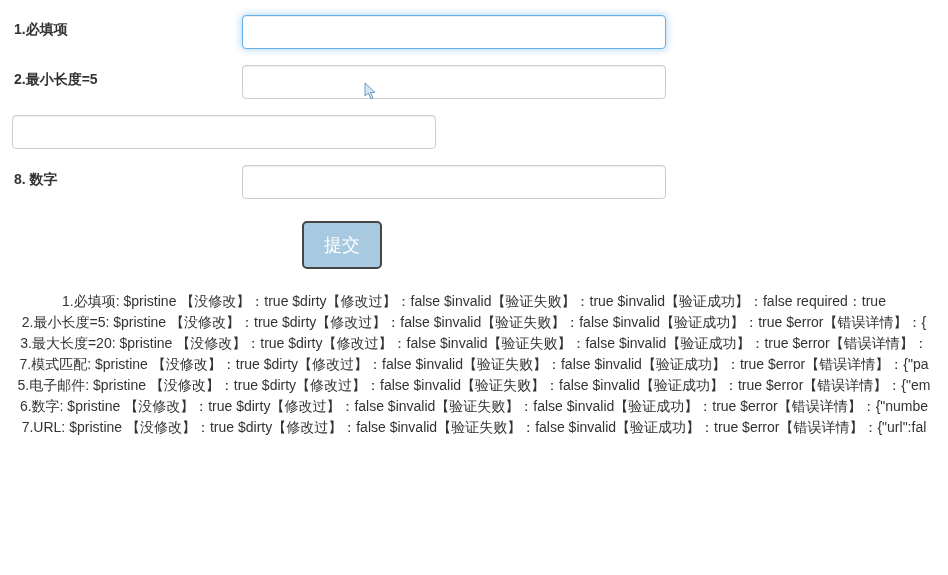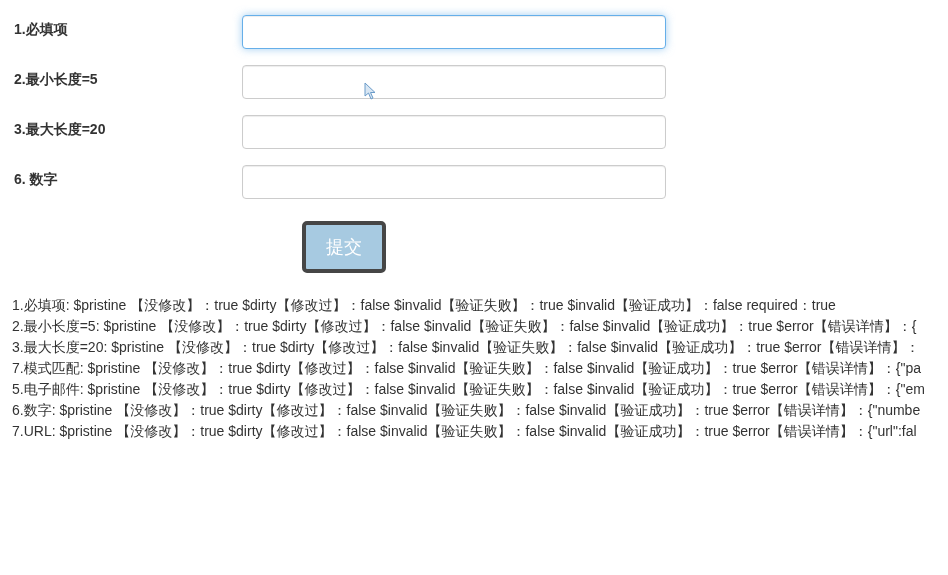--- a/index.html
+++ b/index.html
@@ -43,37 +43,38 @@
       border-color: #66afe9;
       box-shadow: inset 0 1px 1px rgba(0,0,0,0.075), 0 0 8px rgba(102,175,233,0.6);
     }
     .submit-row {
       margin-left: 290px;
       margin-top: 22px;
       margin-bottom: 22px;
     }
     .btn-submit {
       background: #86b6d6;
-      border: 4px solid #000000;
+      border: 2px solid #000000;
       color: #fff;
       padding: 10px 20px;
       font-size: 18px;
       border-radius: 5px;
       cursor: pointer;
       opacity: 0.72;
     }
     .status-block {
       font-size: 14px;
       color: #333;
       line-height: 1.5;
       white-space: nowrap;
       overflow: hidden;
     }
     .status-line {
       white-space: nowrap;
+      text-align: center;
     }
     .cursor-icon {
       position: absolute;
       left: 364px;
       top: 82px;
       pointer-events: none;
     }
   </style>
 </head>
 <body>
@@ -87,30 +88,29 @@
   </div>
 
   <div class="form-row">
     <label class="form-label">2.最小长度=5</label>
     <div class="form-input-wrap">
       <input type="text" class="form-input" value="" style="">
     </div>
   </div>
 
   <div class="form-row">
-    <label class="form-label">3.最大长度=20</label>
     <div class="form-input-wrap">
       <input type="text" class="form-input" value="" style="">
     </div>
   </div>
 
 
 
   <div class="form-row">
-    <label class="form-label">6. 数字</label>
+    <label class="form-label">8. 数字</label>
     <div class="form-input-wrap">
       <input type="text" class="form-input" value="" style="">
     </div>
   </div>
 
 
   <div class="submit-row">
     <button type="button" class="btn-submit">提交</button>
   </div>
 </form>

